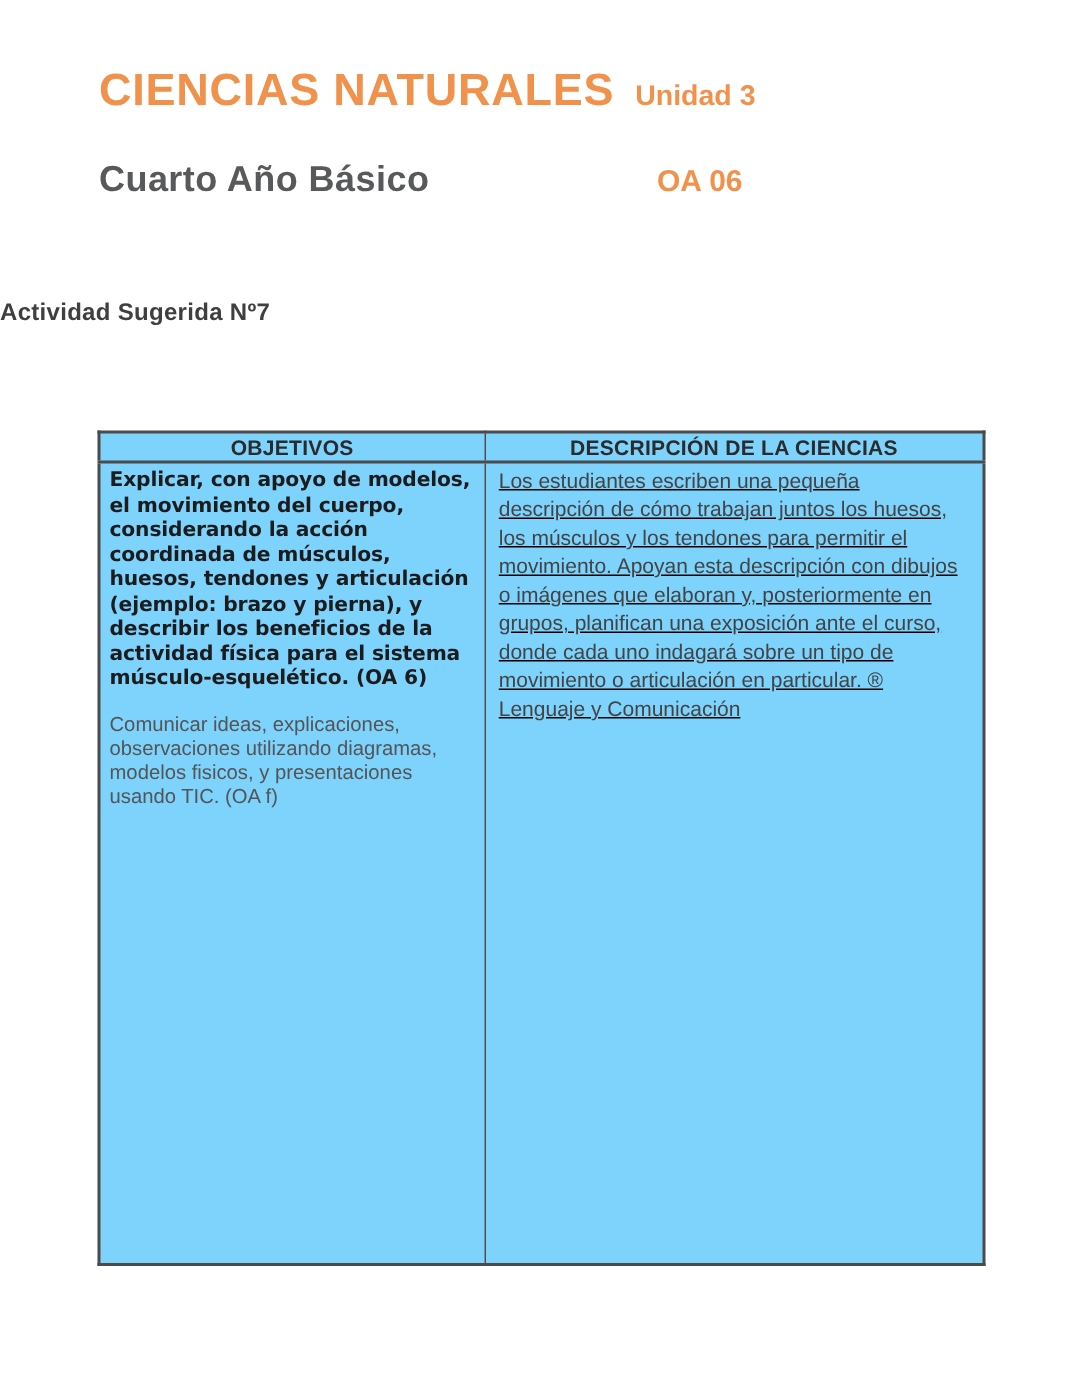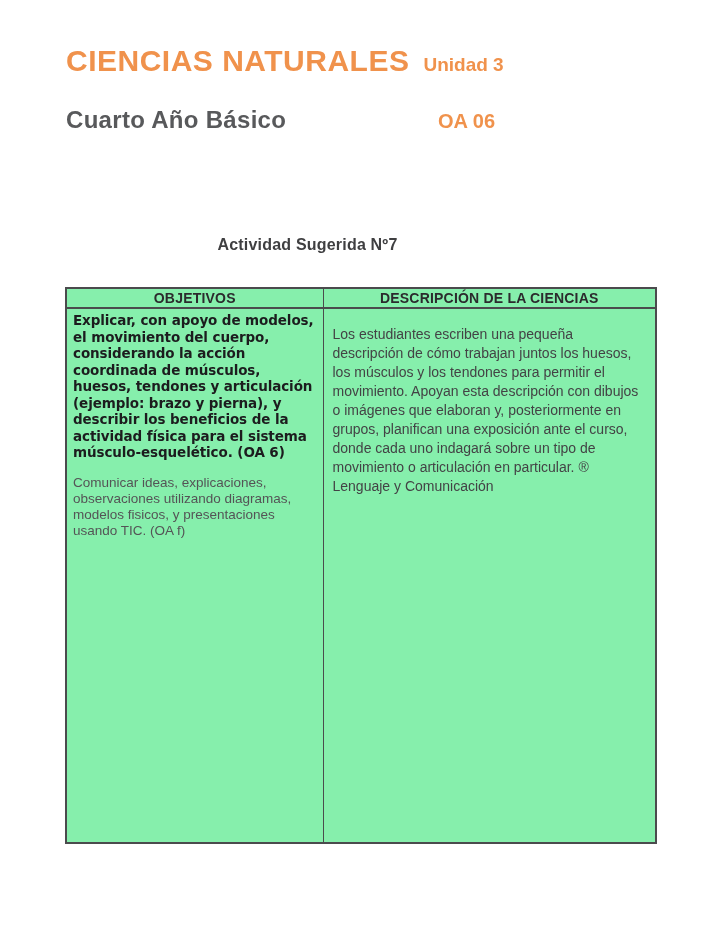--- a/index.html
+++ b/index.html
@@ -20,39 +20,39 @@
   }
   .unit-label { font-size: 19px; font-weight: bold; color: #F0924C; }
   .header-line2 {
     display: flex; align-items: baseline; justify-content: space-between;
     margin-top: 28px; padding-right: 55px;
   }
   .grade-label { font-size: 24px; font-weight: bold; color: #58595B; letter-spacing: 0.3px; }
   .oa-code { font-size: 20px; font-weight: bold; color: #F0924C; }
 
   
-  .activity-block { margin-top: 102px; text-align: center; }
+  .activity-block { margin-top: 66px; }
   .activity-title {
     font-size: 16px; font-weight: bold; color: #3F3F41; letter-spacing: 0.2px;
   }
   .activity-subtitle {
     font-size: 16.5px; font-weight: bold; color: #3F3F41; letter-spacing: 0.2px;
     margin-top: 18px;
   }
 
   
   .content-table {
     position: absolute; left: 65px; top: 287px;
     width: 590px; height: 557px;
     border-collapse: collapse; table-layout: fixed;
   }
   .content-table td {
     border: 1px solid #4B4B4D;
     vertical-align: top;
-    background: #86efac;
+    background: #7dd3fc;
   }
   .content-table { border: 2px solid #4B4B4D; }
   .content-table .col-left  { width: 257px; }
   .content-table .col-right { width: 333px; }
   .content-table thead td {
     border-bottom: 2px solid #4B4B4D;
     height: 20px;
     text-align: center; vertical-align: middle;
     font-size: 14px; font-weight: bold; color: #2B2B2D;
     letter-spacing: 0.2px;
@@ -62,21 +62,21 @@
   .objective-main {
     font-family: "DejaVu Sans", sans-serif;
     font-size: 13.5px; font-weight: bold; color: #1C1C1E;
     line-height: 16.5px; letter-spacing: -0.1px;
   }
   .objective-secondary {
     font-size: 13.5px; color: #545456;
     line-height: 16px;
     margin-top: 14px;
   }
-  .cell-description { padding: 16px 8px 6px 9px; }
+  .cell-description { padding: 2px 8px 6px 9px; text-decoration: underline; }
   .description-text {
     font-size: 14px; color: #434345;
     line-height: 19px;
   }
 </style>
 </head>
 <body>
 
 <div class="page">
 

